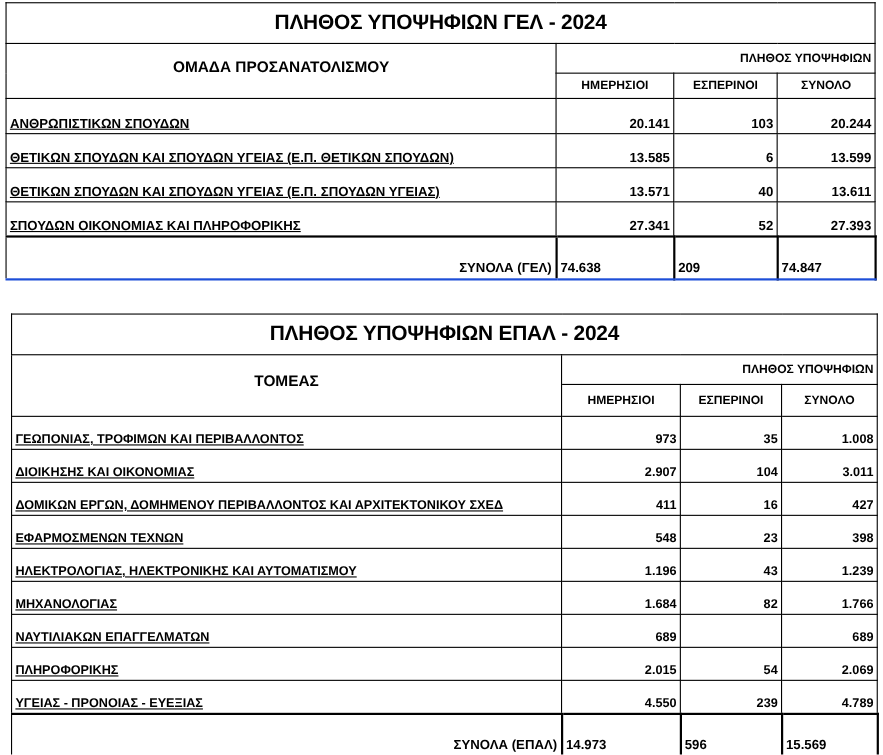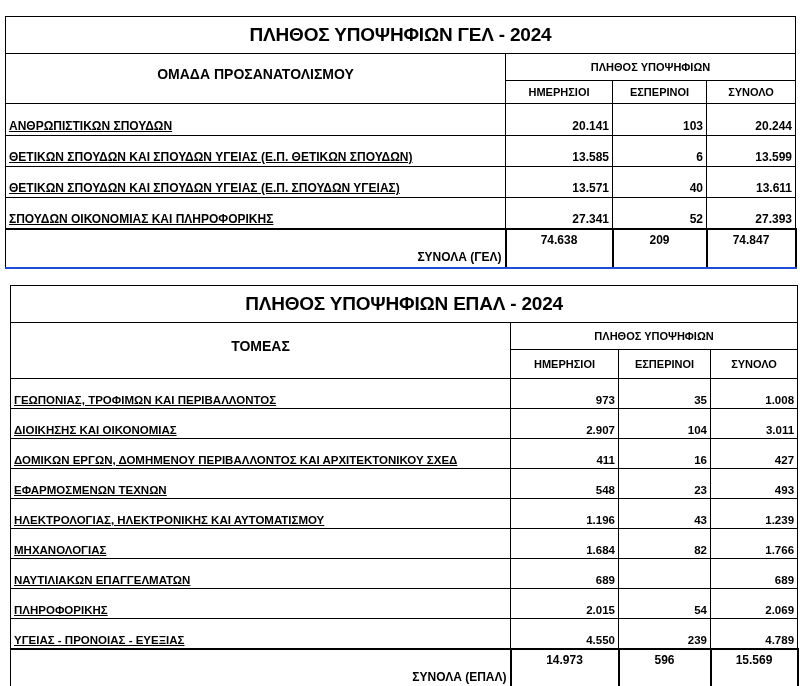--- a/index.html
+++ b/index.html
@@ -1,29 +1,29 @@
 <!DOCTYPE html>
 <html><head>
   <meta charset="utf-8">
   <style>
     html, body { margin: 0; padding: 0; background: #ffffff; }
     body { width: 803px; height: 686px; position: relative; overflow: hidden;
            font-family: "Liberation Sans", "DejaVu Sans", sans-serif; color: #000; }
     table { border-collapse: collapse; position: absolute; table-layout: fixed; }
     td, th { border: 1px solid #000; padding: 0 3px; font-weight: bold; white-space: nowrap; overflow: hidden; }
     .title { text-align: center; font-size: 19px; height: 36px; border-bottom: 1px solid #000; letter-spacing: -0.2px; }
-    .hdr-group { text-align: center; font-size: 11px; height: 26px; }
+    .hdr-group { text-align: right; font-size: 11px; height: 26px; }
     .hdr-col { text-align: center; font-size: 11px; height: 22px; margin-top: 39px; }
     .hdr-main { text-align: center; font-size: 14px; vertical-align: middle; padding-bottom: 10px; }
     .label { text-align: left; font-size: 12px; height: 28px; vertical-align: bottom; padding-bottom: 2px; text-decoration: underline; }
     .num { text-align: right; font-size: 12px; vertical-align: bottom; padding-bottom: 2px; padding-right: 3px; }
     .total-label { text-align: right; font-size: 12px; height: 34px; vertical-align: bottom; padding-bottom: 3px; }
-    .total-num { text-align: center; font-size: 12px; vertical-align: bottom; padding-bottom: 20px; border: 2px solid #000; }
+    .total-num { text-align: left; font-size: 12px; vertical-align: bottom; padding-bottom: 3px; border: 2px solid #000; }
     .total-row td { border-top: 2px solid #000; border-bottom: 2px solid #1d4ed8; }
-    #table-gel { left: 5px; top: 16px; width: 790px; }
+    #table-gel { left: 5px; top: 2px; width: 790px; }
     #table-epal { left: 10px; top: 285px; width: 787px; }
     #table-epal .label { height: 27px; font-size: 11.5px; }
     #table-epal .num { font-size: 11.5px; margin-top: 41px; }
   </style>
 </head>
 <body>
 
 <table id="table-gel">
   <colgroup>
     <col style="width:500px">
@@ -112,21 +112,21 @@
   <tr>
     <td class="label">ΔΟΜΙΚΩΝ ΕΡΓΩΝ, ΔΟΜΗΜΕΝΟΥ ΠΕΡΙΒΑΛΛΟΝΤΟΣ ΚΑΙ ΑΡΧΙΤΕΚΤΟΝΙΚΟΥ ΣΧΕΔ</td>
     <td class="num">411</td>
     <td class="num">16</td>
     <td class="num">427</td>
   </tr>
   <tr>
     <td class="label">ΕΦΑΡΜΟΣΜΕΝΩΝ ΤΕΧΝΩΝ</td>
     <td class="num">548</td>
     <td class="num">23</td>
-    <td class="num">493</td>
+    <td class="num">398</td>
   </tr>
   <tr>
     <td class="label">ΗΛΕΚΤΡΟΛΟΓΙΑΣ, ΗΛΕΚΤΡΟΝΙΚΗΣ ΚΑΙ ΑΥΤΟΜΑΤΙΣΜΟΥ</td>
     <td class="num">1.196</td>
     <td class="num">43</td>
     <td class="num">1.239</td>
   </tr>
   <tr>
     <td class="label">ΜΗΧΑΝΟΛΟΓΙΑΣ</td>
     <td class="num">1.684</td>

